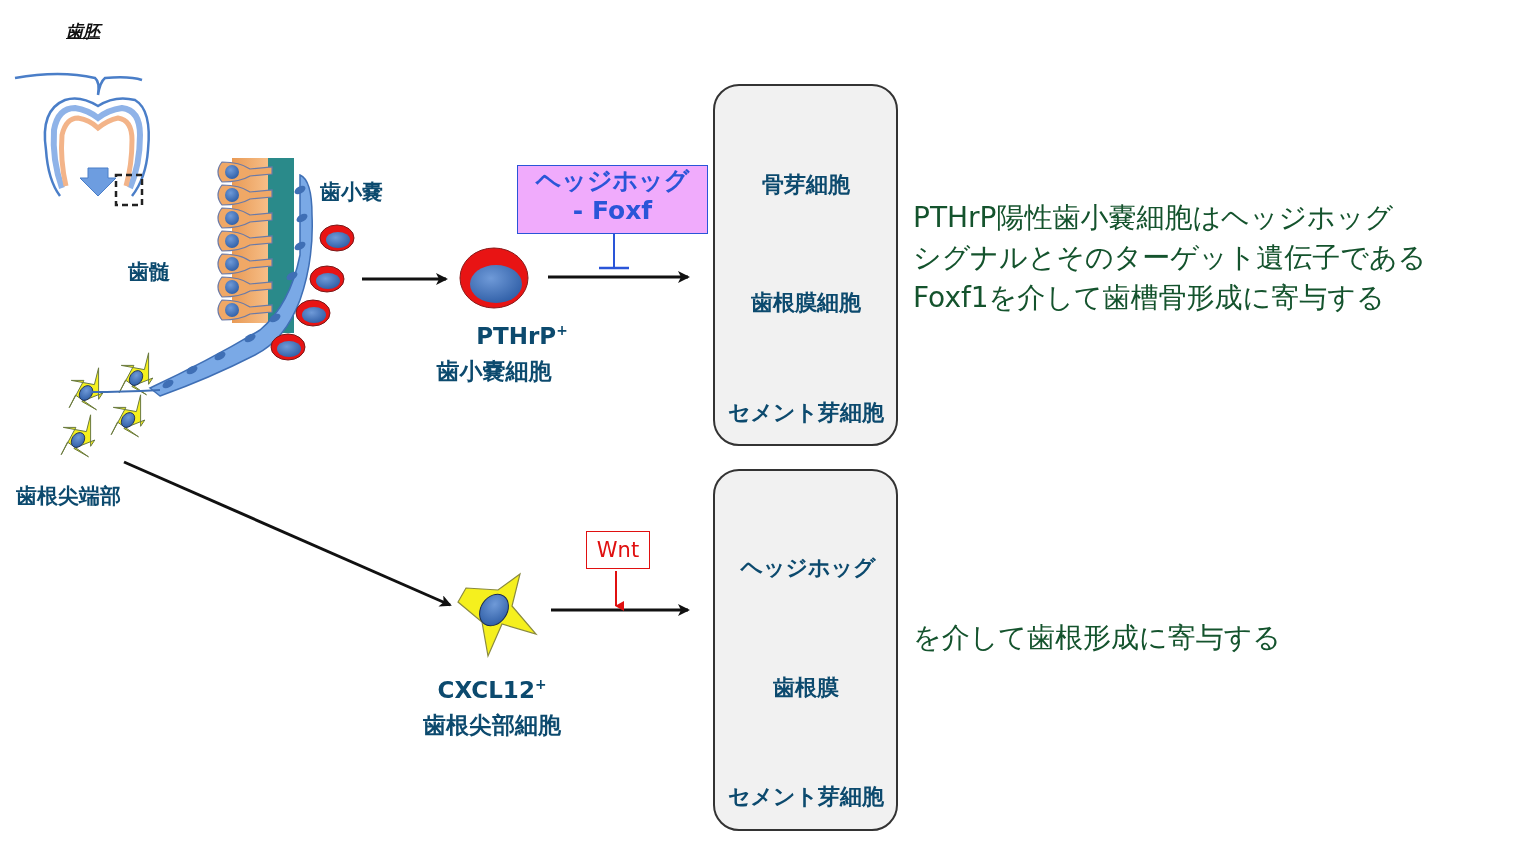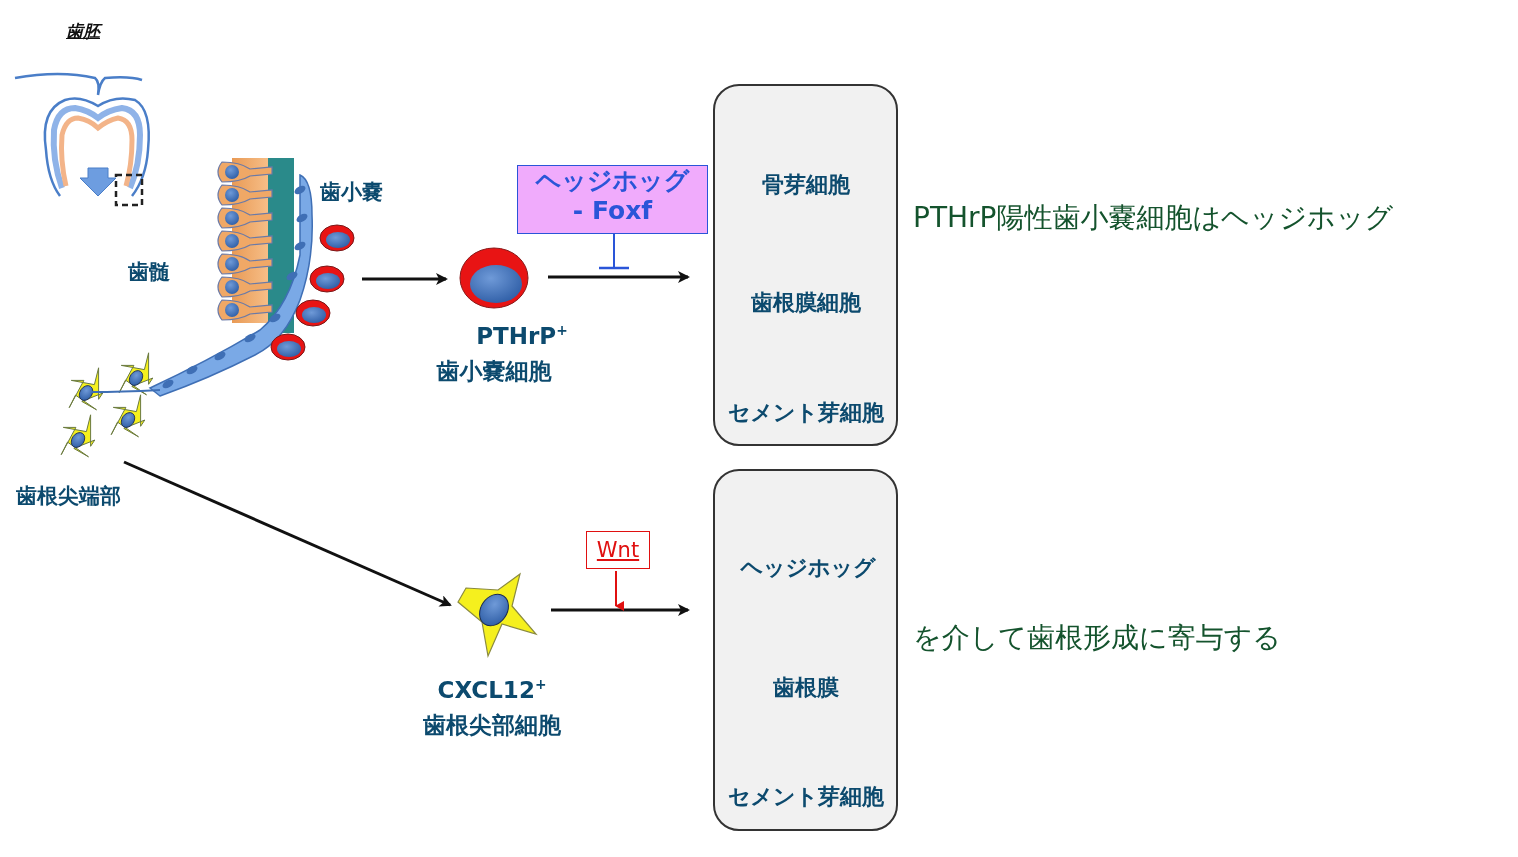--- a/index.html
+++ b/index.html
@@ -6,21 +6,21 @@
   body { width:1518px; height:857px; position:relative; overflow:hidden;
          font-family:"DejaVu Sans", "Liberation Sans", sans-serif; color:#111; }
   .abs { position:absolute; }
   .lbl { position:absolute; font-size:21px; font-weight:bold; white-space:nowrap; color:#0c4a6e; }
   .lbl-c { transform:translateX(-50%); text-align:right; }
   .title { font-size:17px; font-weight:bold; text-decoration:underline;font-style:italic; }
   .boxpanel { position:absolute; border:2px solid #333; border-radius:26px; background:#f1f1f1; }
   .sig-box-blue { position:absolute; border:1.5px solid #2a55d8; background:#f0abfc; color:#2a55d8;
                   font-size:25px; text-align:center; line-height:30px;font-weight:bold; }
   .sig-box-red { position:absolute; border:1.5px solid #e01010; background:#fff; color:#e01010;
-                 font-size:21px; text-align:center; line-height:30px;text-decoration:underline; }
+                 font-size:21px; text-align:center; line-height:30px; }
   .desc { position:absolute; font-size:28px; line-height:40px; white-space:nowrap; color:#14532d;
           font-family:"DejaVu Sans", sans-serif; }
   sup { font-size:0.6em; }
   svg { position:absolute; left:0; top:0; overflow:visible; }
 </style>
 </head>
 <body>
 
 <div class="abs title" style="left:66px; top:20px;">歯胚</div>
 
@@ -218,16 +218,18 @@
 <div class="lbl lbl-c" style="left:806px; top:170px; font-size:22px;">骨芽細胞</div>
 <div class="lbl lbl-c" style="left:806px; top:288px; font-size:22px;">歯根膜細胞</div>
 <div class="lbl lbl-c" style="left:806px; top:398px; font-size:22px;">セメント芽細胞</div>
 
 <div class="lbl lbl-c" style="left:808px; top:553px; font-size:22px;">ヘッジホッグ</div>
 <div class="lbl lbl-c" style="left:806px; top:673px; font-size:22px;">歯根膜</div>
 <div class="lbl lbl-c" style="left:806px; top:782px; font-size:22px;">セメント芽細胞</div>
 
 <div class="desc" style="left:913px; top:198px;">
   <div>PTHrP陽性歯小嚢細胞はヘッジホッグ</div>
+  <div>シグナルとそのターゲット遺伝子である</div>
+  <div>Foxf1を介して歯槽骨形成に寄与する</div>
 </div>
 <div class="desc" style="left:913px; top:618px;">
   <div>を介して歯根形成に寄与する</div>
 </div>
 
 </body></html>

